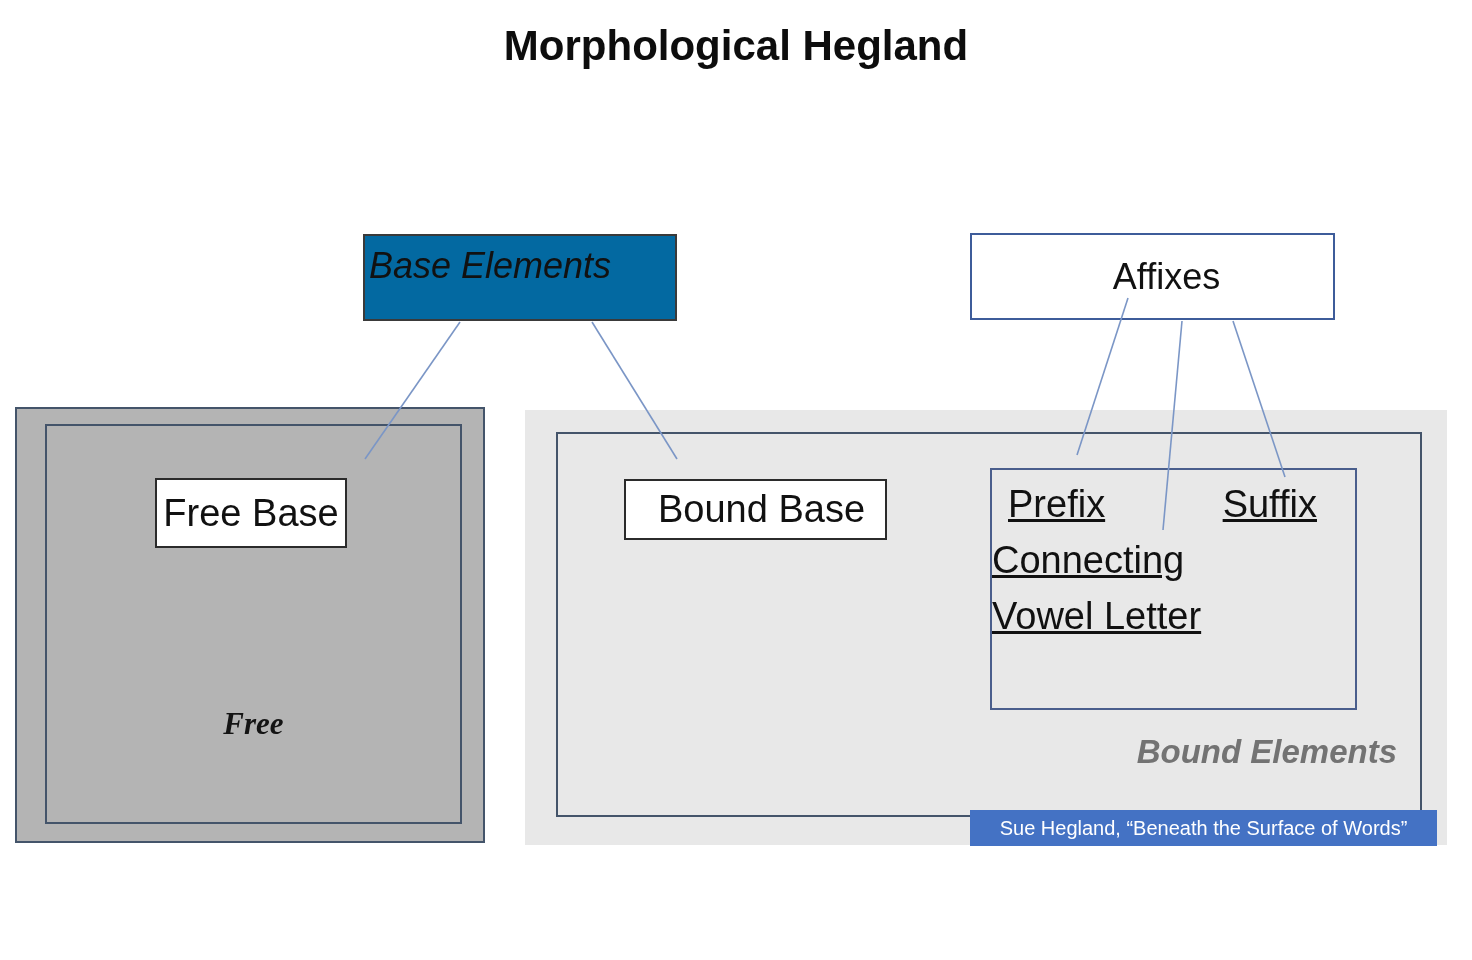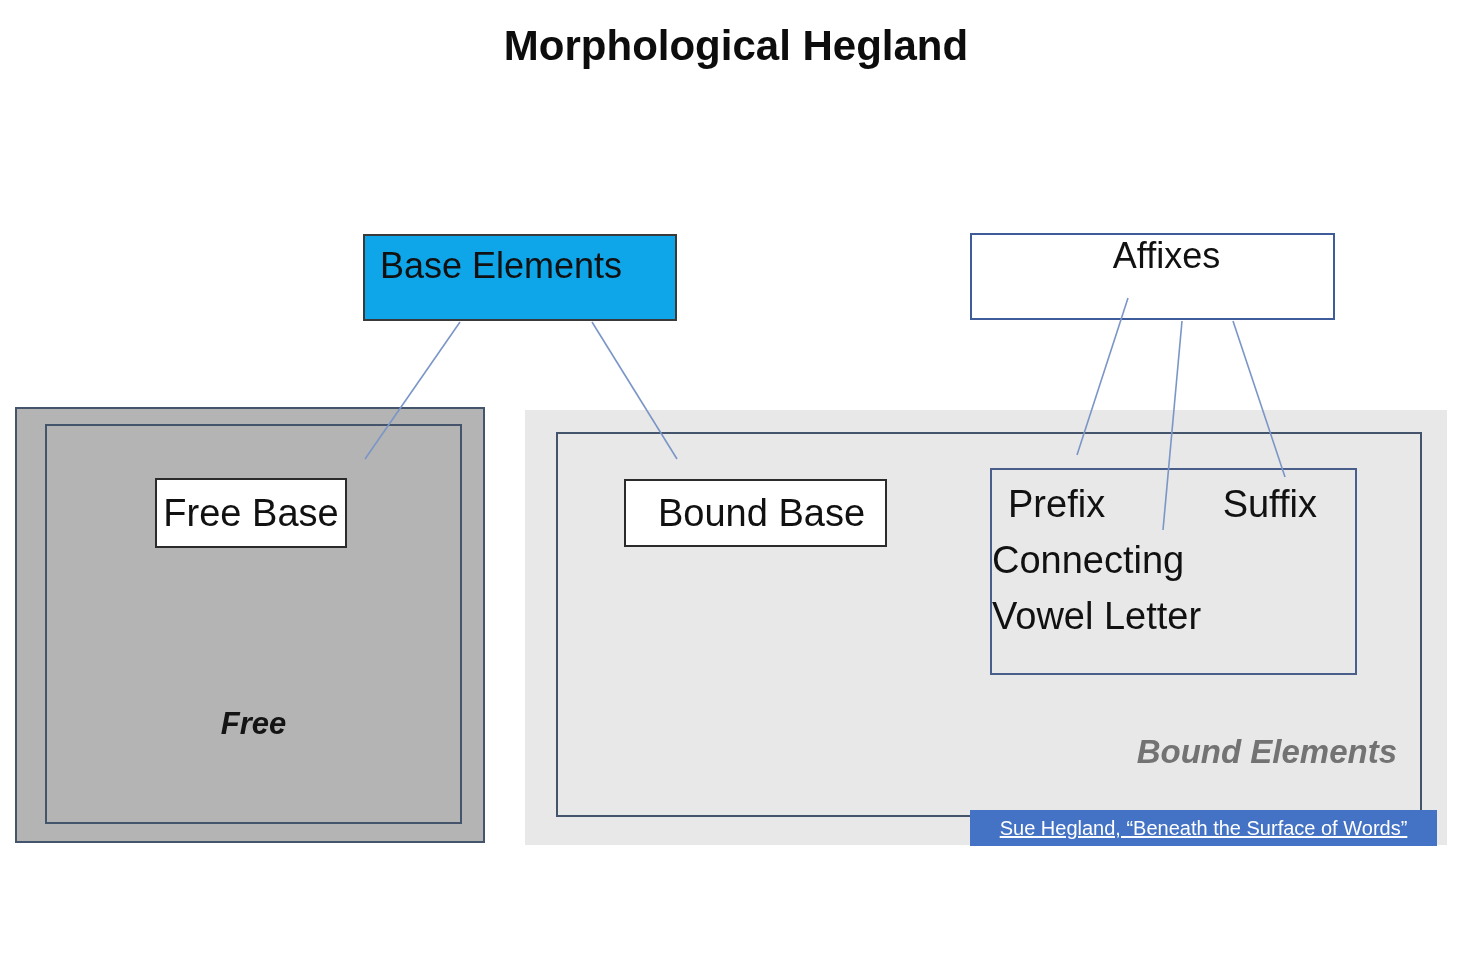--- a/index.html
+++ b/index.html
@@ -22,35 +22,37 @@
     text-align: center;
     font-size: 42px;
     font-weight: bold;
     color: #0d0d0d;
     letter-spacing: 0px;
   }
 
   
   .base-elements-box {
     left: 363px; top: 234px; width: 314px; height: 87px;
-    background: #0ea5e9;
+    background: #0369a1;
     border: 2px solid #3a3a3a;
     box-sizing: border-box;
     font-size: 36px;
     color: #111111;
-    padding: 9px 0 0 15px;
+    padding: 9px 0 0 4px;
+    font-style: italic;
   }
   .affixes-box {
     left: 970px; top: 233px; width: 365px; height: 87px;
     background: #ffffff;
     border: 2px solid #3e5c9a;
     box-sizing: border-box;
     font-size: 36px;
     color: #111111;
     display: flex;
+    align-items: center;
     justify-content: center;
     padding-left: 28px;
   }
 
   
   .free-group {
     left: 15px; top: 407px; width: 470px; height: 436px;
     background: #b4b4b4;
     border: 2.5px solid #44546a;
     box-sizing: border-box;
@@ -73,52 +75,54 @@
     color: #111111;
   }
   .free-elements-label {
     left: 45px; top: 700px; width: 417px;
     text-align: center;
     font-size: 31px;
     line-height: 47px;
     font-weight: bold;
     font-style: italic;
     color: #141414;
+    font-family: Liberation Serif, serif;
   }
 
   
   .bound-group {
     left: 525px; top: 410px; width: 922px; height: 435px;
     background: #e8e8e8;
   }
   .bound-inner-frame {
     left: 556px; top: 432px; width: 866px; height: 385px;
     border: 2px solid #44546a;
     box-sizing: border-box;
     background: transparent;
   }
   .bound-base-box {
-    left: 624px; top: 479px; width: 263px; height: 68px;
+    left: 624px; top: 479px; width: 263px; height: 61px;
     background: #ffffff;
     border: 2px solid #2b2b2b;
     box-sizing: border-box;
     display: flex;
     align-items: center;
     justify-content: center;
     font-size: 38px;
     color: #111111;
     padding-left: 12px;
   }
   .affix-types-box {
-    left: 990px; top: 468px; width: 367px; height: 207px;
+    left: 990px; top: 468px; width: 367px; height: 242px;
     border: 2px solid #4a5e8c;
     box-sizing: border-box;
     background: transparent;
     font-size: 38px;
     color: #111111;
+    text-decoration: underline;
   }
   .affix-row-1 {
     display: flex;
     justify-content: space-between;
     padding: 0 38px 0 16px;
     margin-top: 6px;
     line-height: 56px;
   }
   .affix-row-2, .affix-row-3 {
     line-height: 56px;
@@ -135,21 +139,20 @@
   
   .citation-badge {
     left: 970px; top: 810px; width: 467px; height: 36px;
     background: #4472c4;
     color: #ffffff;
     font-size: 20px;
     display: flex;
     align-items: center;
     justify-content: center;
     z-index: 6;
-    text-decoration: underline;
   }
 
   
   .connector-svg {
     left: 0; top: 0; width: 1472px; height: 960px;
     z-index: 5;
     pointer-events: none;
   }
 </style>
 </head>

